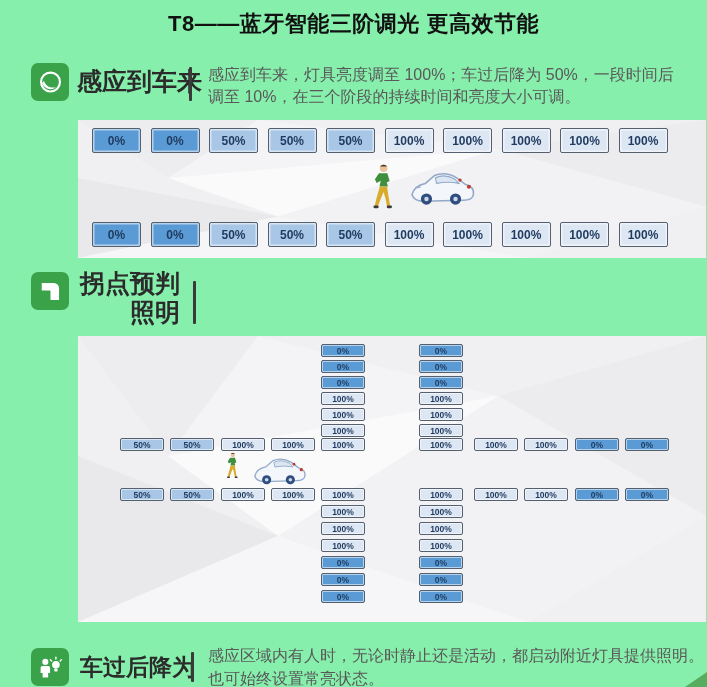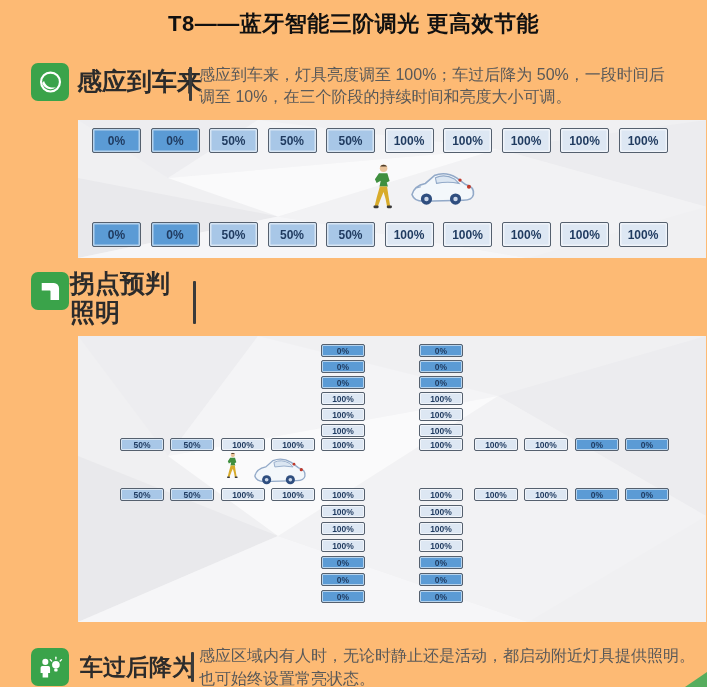--- a/index.html
+++ b/index.html
@@ -1,35 +1,35 @@
 <!DOCTYPE html>
 <html style="--accent-green: #3aa34a; --box-0: #5b9bd5; --box-50: #a8c7e7; --box-100: #dde7f3; --box-text: #1f3a5f; --corner-accent: #57ad5e;"><head>
 <meta charset="utf-8">
 <style>
   html,body{margin:0;padding:0;background:#fff;}
   .page{
-    position:relative;width:707px;height:687px;overflow:hidden;background:#fdba74;
+    position:relative;width:707px;height:687px;overflow:hidden;background:#86efac;
     font-family:"Liberation Sans","DejaVu Sans",sans-serif;
   }
   .page-title{
     position:absolute;left:0;top:9px;width:707px;text-align:center;
     font-size:22px;font-weight:bold;color:#111;letter-spacing:.5px;
   }
   .feat-icon{
     position:absolute;left:31px;width:38px;height:38px;border-radius:7px;
     background:var(--accent-green,#3aa34a);
     display:flex;align-items:center;justify-content:center;
   }
   .sec-label{
     position:absolute;font-weight:bold;color:#2b2b2b;font-size:25px;line-height:29px;
   }
   .label-divider{
     position:absolute;width:3px;background:#3a3a3a;border-radius:1px;
   }
-  .desc{position:absolute;color:#595959;font-size:16px;}
+  .desc{position:absolute;color:#595959;font-size:16px;margin-left:9px;}
   .desc .line{white-space:nowrap;}
   .desc.lh21 .line{line-height:22px;}
   .desc.lh25 .line{line-height:25px;}
   .desc.lh23 .line{line-height:23px;}
 
   .diagram{position:absolute;left:78px;width:628px;overflow:hidden;}
   .diagram .bg{position:absolute;left:0;top:0;width:100%;height:100%;}
   .d1{top:120px;height:138px;}
   .d2{top:336px;height:286px;}
 
@@ -135,21 +135,21 @@
         <div class="lightbox lvl100">100%</div>
         <div class="lightbox lvl100">100%</div>
       </div>
   </div>
 
   <div class="feat-icon" style="top:272px">
     <svg width="27" height="27" viewBox="0 0 24 24">
       <path d="M4.2 4.4 h10.8 a4.6 4.6 0 0 1 4.6 4.6 v10.6 h-7.6 v-7.8 a0.6 0.6 0 0 0 -0.6 -0.6 h-7.2 z" fill="#fff"></path>
     </svg>
   </div>
-  <div class="sec-label" style="left:70px;top:269px;width:110px;text-align:left">
+  <div class="sec-label" style="left:70px;top:269px;width:110px;text-align:right">
     <div>拐点预判</div>
     <div>照明</div>
   </div>
   <div class="label-divider" style="left:193px;top:281px;height:43px"></div>
 
   <div class="diagram d2">
     <svg class="bg" viewBox="0 0 628 286" preserveAspectRatio="none">
       <rect width="628" height="286" fill="#f0f0f2"></rect>
       <polygon points="0,0 180,0 90,120" fill="#ededf0"></polygon>
       <polygon points="180,0 420,60 90,120" fill="#f4f4f6"></polygon>

